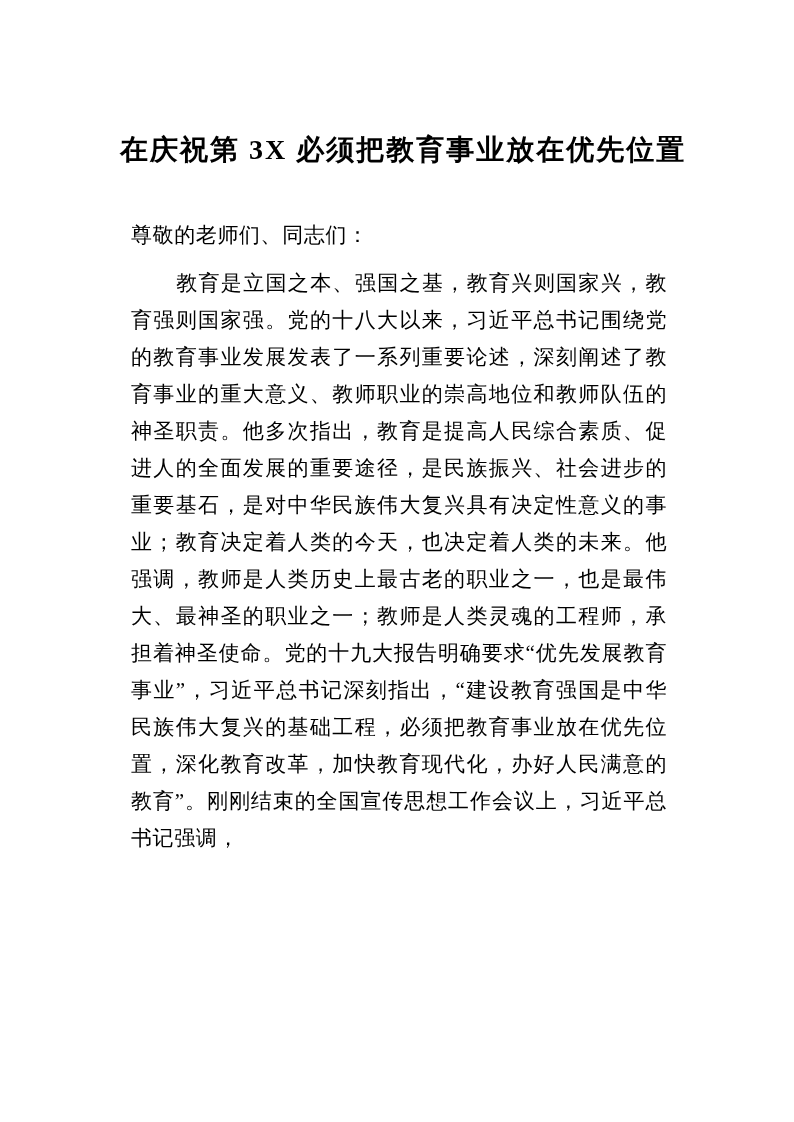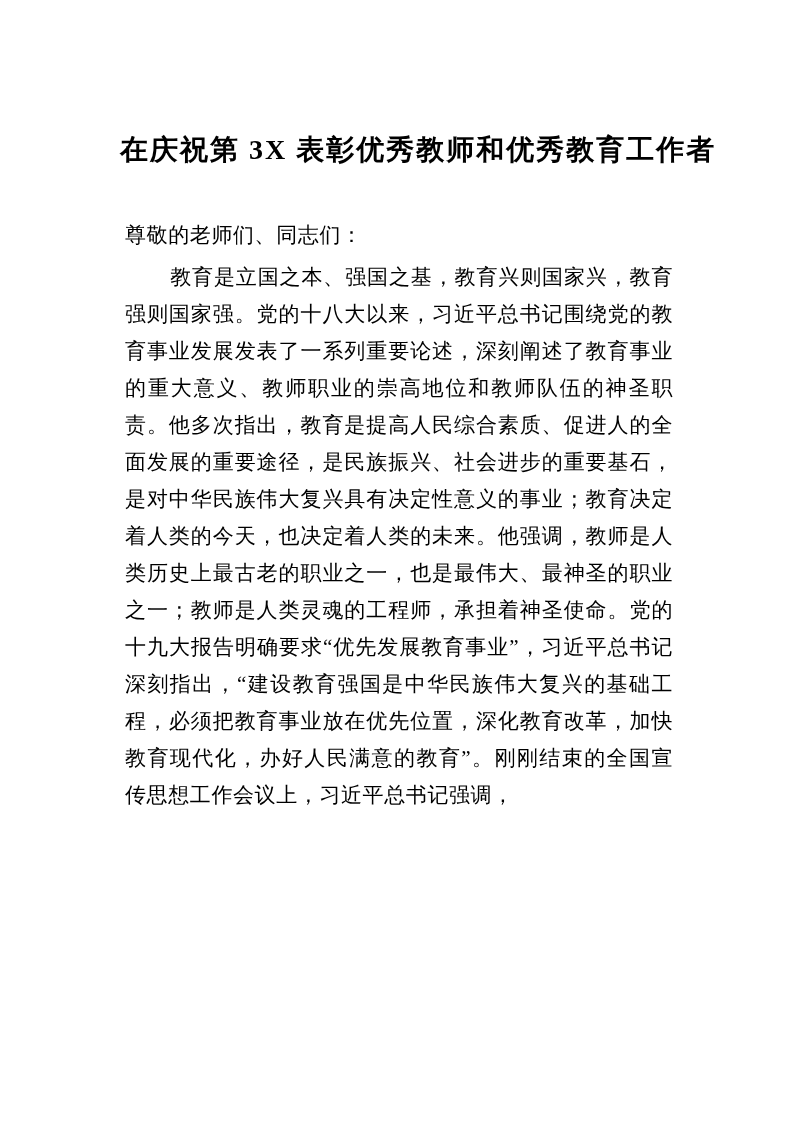--- a/index.html
+++ b/index.html
@@ -21,39 +21,39 @@
   .doc-title {
     margin: 0 0 47px 0;
     font-size: 28px;
     font-weight: bold;
     line-height: 40px;
     letter-spacing: 2px;
     text-align: center;
     white-space: nowrap;
   }
   .body-text p {
-    margin: 5px;
+    margin: 11px;
     font-size: 21px;
     line-height: 37px;
     letter-spacing: 0.6px;
     text-align: justify;
     text-justify: inter-character;
   }
   .salutation {
     text-indent: 0;
   }
   .para {
     text-indent: 2.15em;
   }
 </style>
 </head>
 <body>
 
 <div class="page">
-  <h1 class="doc-title">在庆祝第 3X 表彰优秀教师和优秀教育工作者</h1>
+  <h1 class="doc-title">在庆祝第 3X 必须把教育事业放在优先位置</h1>
 
   <div class="body-text">
     <p class="salutation">尊敬的老师们、同志们：</p>
 
 
     <p class="para">教育是立国之本、强国之基，教育兴则国家兴，教育强则国家强。党的十八大以来，习近平总书记围绕党的教育事业发展发表了一系列重要论述，深刻阐述了教育事业的重大意义、教师职业的崇高地位和教师队伍的神圣职责。他多次指出，教育是提高人民综合素质、促进人的全面发展的重要途径，是民族振兴、社会进步的重要基石，是对中华民族伟大复兴具有决定性意义的事业；教育决定着人类的今天，也决定着人类的未来。他强调，教师是人类历史上最古老的职业之一，也是最伟大、最神圣的职业之一；教师是人类灵魂的工程师，承担着神圣使命。党的十九大报告明确要求“优先发展教育事业”，习近平总书记深刻指出，“建设教育强国是中华民族伟大复兴的基础工程，必须把教育事业放在优先位置，深化教育改革，加快教育现代化，办好人民满意的教育”。刚刚结束的全国宣传思想工作会议上，习近平总书记强调，</p>
   </div>
 </div>
 
 </body></html>

